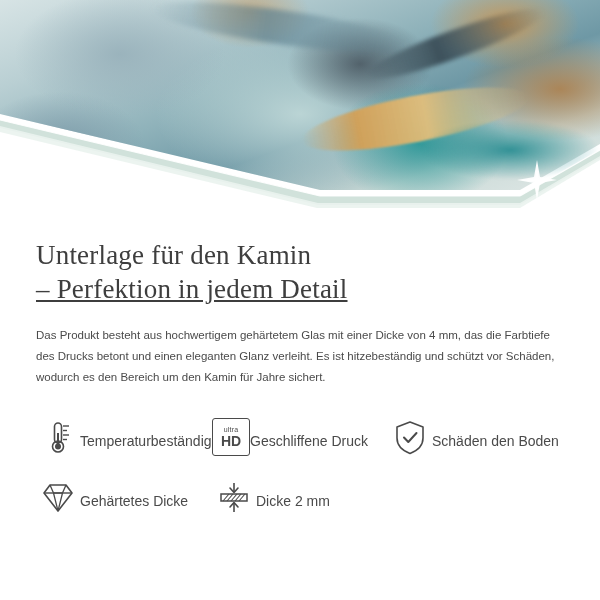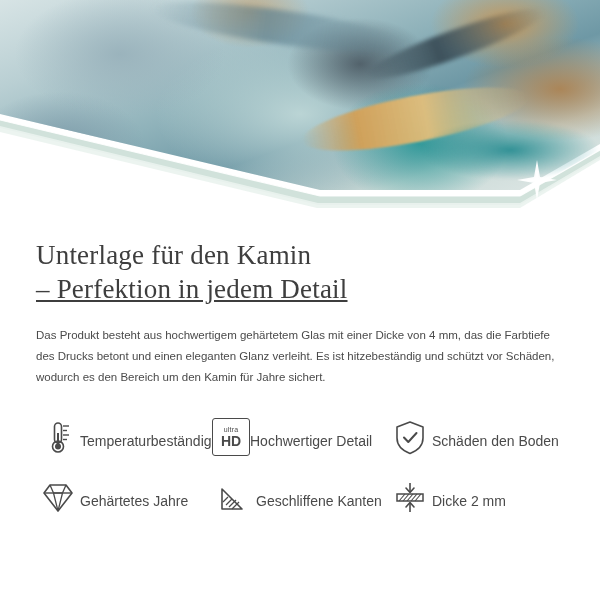--- a/index.html
+++ b/index.html
@@ -203,21 +203,21 @@
         <div class="feature-label">Temperaturbeständig</div>
       </div>
 
       <div class="feature">
         <div class="feature-icon">
           <div class="ultrahd">
             <span class="u1">ultra</span>
             <span class="u2">HD</span>
           </div>
         </div>
-        <div class="feature-label">Hochwertiger Detail</div>
+        <div class="feature-label">Geschliffene Druck</div>
       </div>
 
       <div class="feature">
         <div class="feature-icon">
           <svg width="44" height="44" viewBox="0 0 44 44">
             <path d="M22 7 L35 12 V23 C35 31 28.5 36 22 38.5 C15.5 36 9 31 9 23 V12 Z" fill="none" stroke="#4a4a4a" stroke-width="1.6" stroke-linejoin="round"></path>
             <path d="M16 22.5 L20.3 27 L28.5 18" fill="none" stroke="#4a4a4a" stroke-width="2" stroke-linecap="round" stroke-linejoin="round"></path>
           </svg>
         </div>
         <div class="feature-label">Schäden den Boden</div>
@@ -226,35 +226,23 @@
       <div class="feature">
         <div class="feature-icon">
           <svg width="44" height="44" viewBox="0 0 44 44">
             <path d="M8 18 L14 10 H30 L36 18 L22 36 Z" fill="none" stroke="#4a4a4a" stroke-width="1.6" stroke-linejoin="round"></path>
             <path d="M8 18 H36" stroke="#4a4a4a" stroke-width="1.4"></path>
             <path d="M14 10 L17.5 18 L22 36" fill="none" stroke="#4a4a4a" stroke-width="1.3"></path>
             <path d="M30 10 L26.5 18 L22 36" fill="none" stroke="#4a4a4a" stroke-width="1.3"></path>
             <path d="M17.5 18 H26.5" stroke="#4a4a4a" stroke-width="1.3"></path>
           </svg>
         </div>
-        <div class="feature-label">Gehärtetes Jahre</div>
-      </div>
-
-      <div class="feature">
-        <div class="feature-icon">
-          <svg width="44" height="44" viewBox="0 0 44 44">
-            <path d="M10 34 L10 14 L30 34 Z" fill="none" stroke="#4a4a4a" stroke-width="1.6" stroke-linejoin="round"></path>
-            <line x1="14" y1="30" x2="20" y2="24" stroke="#4a4a4a" stroke-width="1.2"></line>
-            <line x1="17" y1="32" x2="24" y2="25" stroke="#4a4a4a" stroke-width="1.2"></line>
-            <line x1="20" y1="34" x2="27" y2="27" stroke="#4a4a4a" stroke-width="1.2"></line>
-            <line x1="11" y1="27" x2="16" y2="22" stroke="#4a4a4a" stroke-width="1.2"></line>
-          </svg>
-        </div>
-        <div class="feature-label">Geschliffene Kanten</div>
-      </div>
+        <div class="feature-label">Gehärtetes Dicke</div>
+      </div>
+
 
       <div class="feature">
         <div class="feature-icon">
           <svg width="44" height="44" viewBox="0 0 44 44">
             <line x1="22" y1="8" x2="22" y2="16" stroke="#4a4a4a" stroke-width="1.6"></line>
             <path d="M18 13 L22 17.5 L26 13" fill="none" stroke="#4a4a4a" stroke-width="1.6" stroke-linecap="round" stroke-linejoin="round"></path>
             <rect x="9" y="19" width="26" height="7" fill="none" stroke="#4a4a4a" stroke-width="1.5"></rect>
             <line x1="11" y1="26" x2="17" y2="19" stroke="#4a4a4a" stroke-width="1.1"></line>
             <line x1="15" y1="26" x2="21" y2="19" stroke="#4a4a4a" stroke-width="1.1"></line>
             <line x1="19" y1="26" x2="25" y2="19" stroke="#4a4a4a" stroke-width="1.1"></line>

